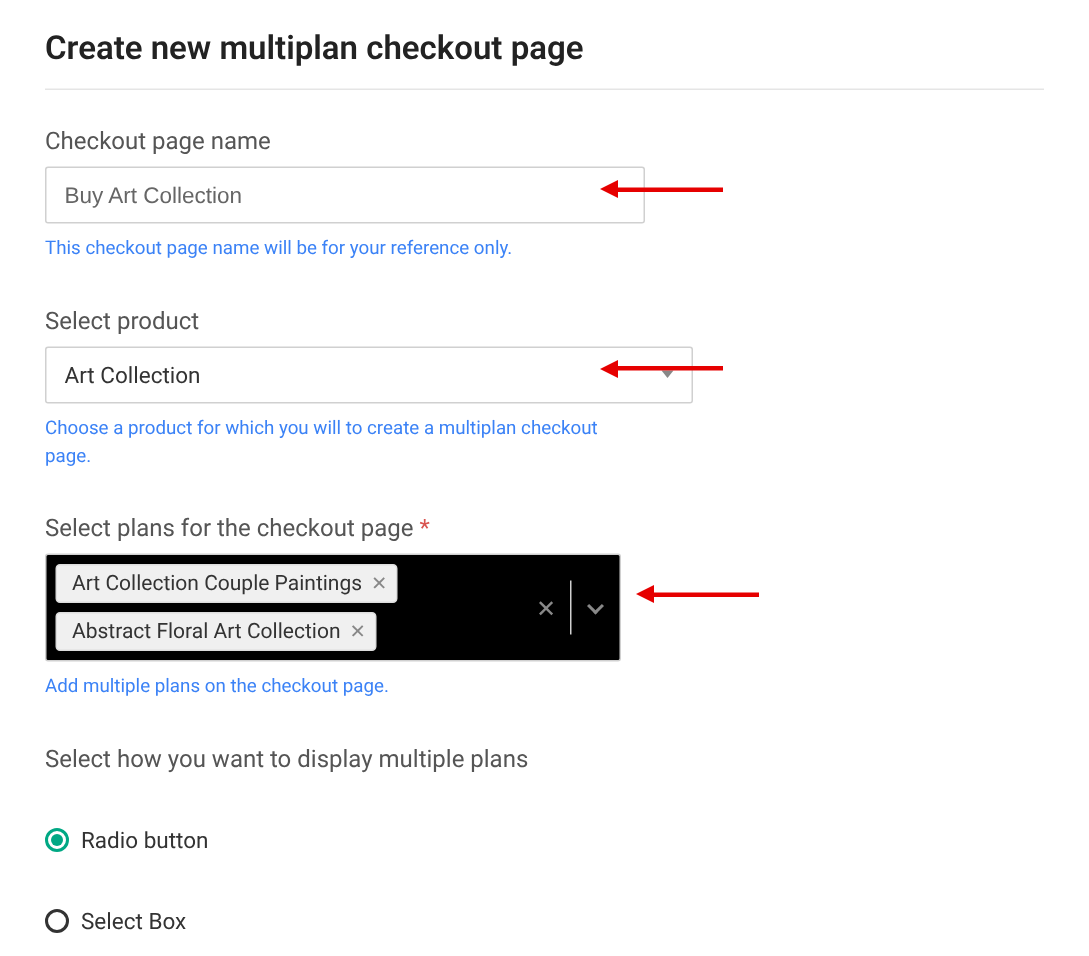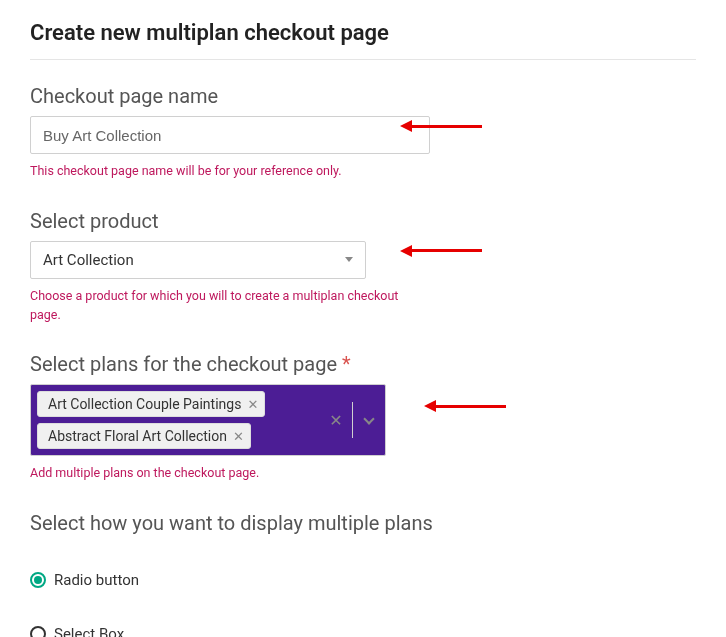--- a/index.html
+++ b/index.html
@@ -23,45 +23,45 @@
   .hr {
     border: none;
     border-top: 1px solid #e5e5e5;
     margin: 0 0 24px 0;
   }
   .field {
     margin-bottom: 28px;
     position: relative;
   }
   .field-label {
-    font-size: 20px;
+    font-size: 16px;
     color: #555;
     margin-bottom: 8px;
     display: block;
   }
   .required { color: #d9534f; }
   .text-input {
     width: 400px;
     height: 38px;
     border: 1px solid #d0d0d0;
     border-radius: 2px;
     padding: 0 12px;
     font-size: 15px;
     color: #666;
     background: #fff;
   }
   .help-text {
     font-size: 12.5px;
-    color: #be185d;
+    color: #3b82f6;
     margin-top: 8px;
     max-width: 400px;
     line-height: 1.5;
   }
   .select-wrap {
-    width: 336px;
+    width: 432px;
     height: 38px;
     border: 1px solid #d0d0d0;
     border-radius: 2px;
     display: flex;
     align-items: center;
     padding: 0 8px 0 12px;
     background: #fff;
     position: relative;
   }
   .select-text {
@@ -70,25 +70,25 @@
     color: #333;
   }
   .caret-down-sm {
     width: 0; height: 0;
     border-left: 4px solid transparent;
     border-right: 4px solid transparent;
     border-top: 5px solid #888;
     margin-right: 4px;
   }
   .multi-select {
-    width: 356px;
+    width: 384px;
     border: 1px solid #d0d0d0;
     border-radius: 2px;
     display: flex;
-    background: #4c1d95;
+    background: #000000;
   }
   .chips-area {
     flex: 1;
     padding: 6px 6px;
     display: flex;
     flex-wrap: wrap;
     gap: 6px;
   }
   .chip {
     background: #f0f0f0;

